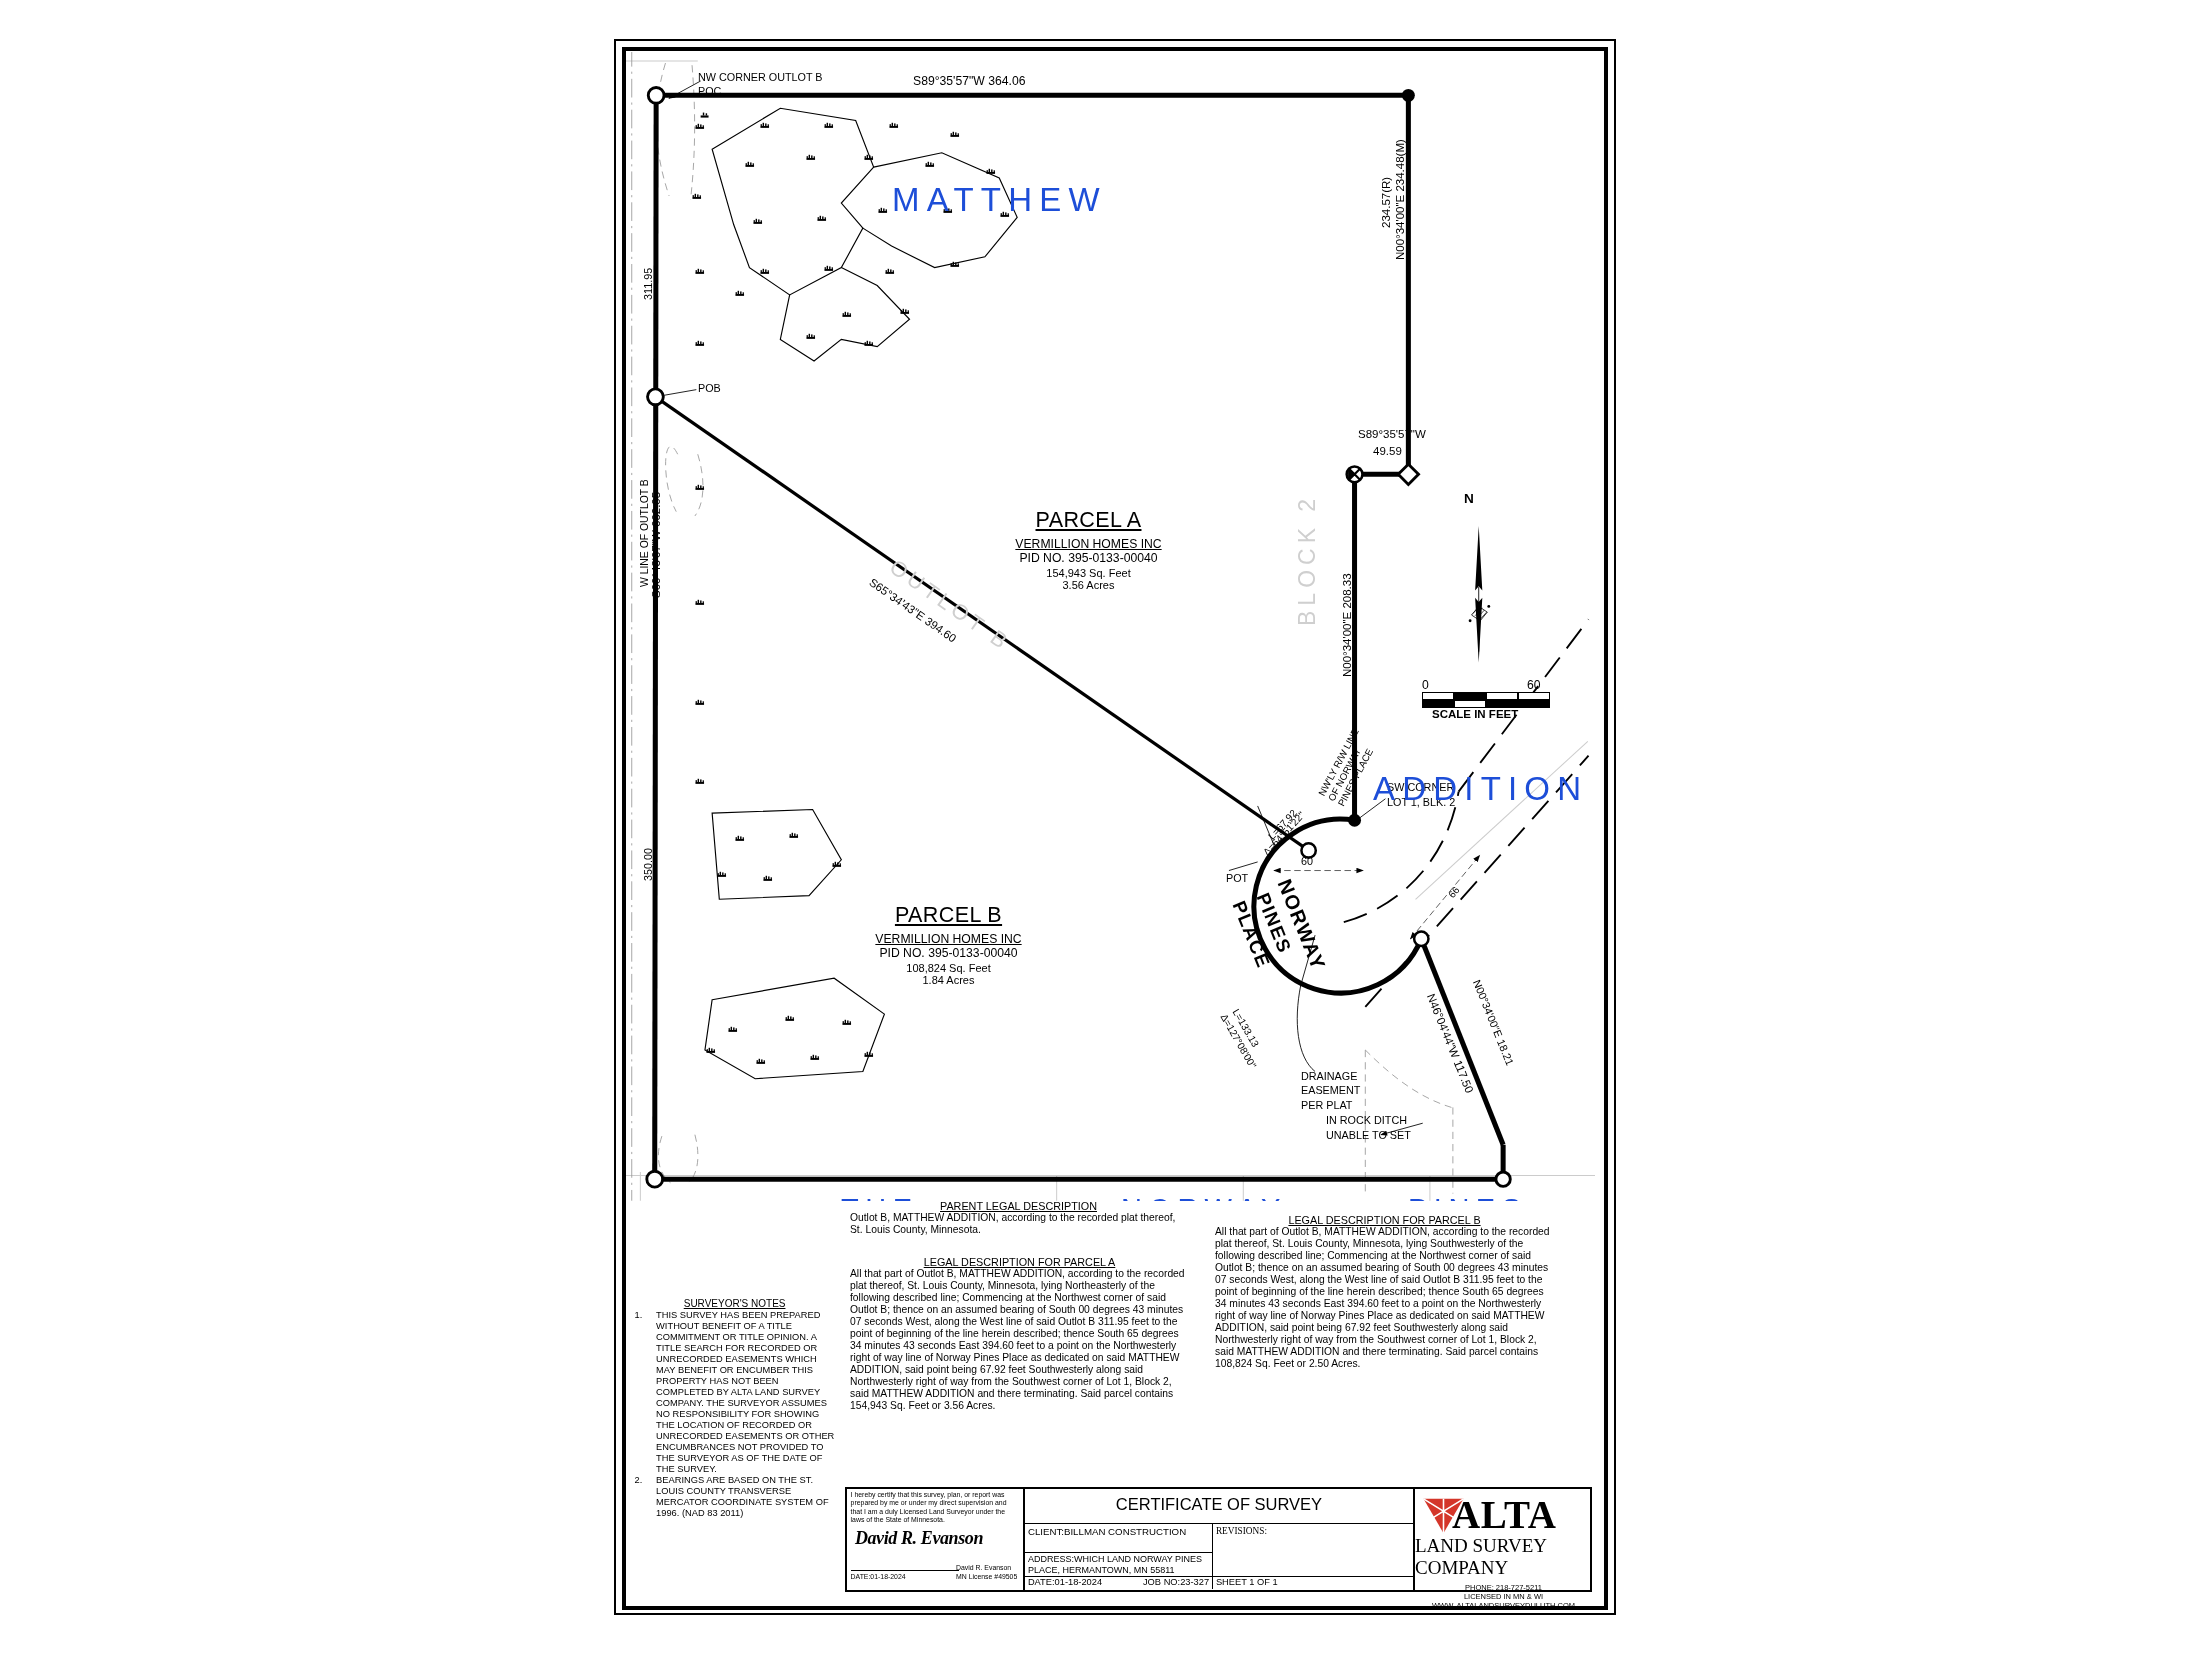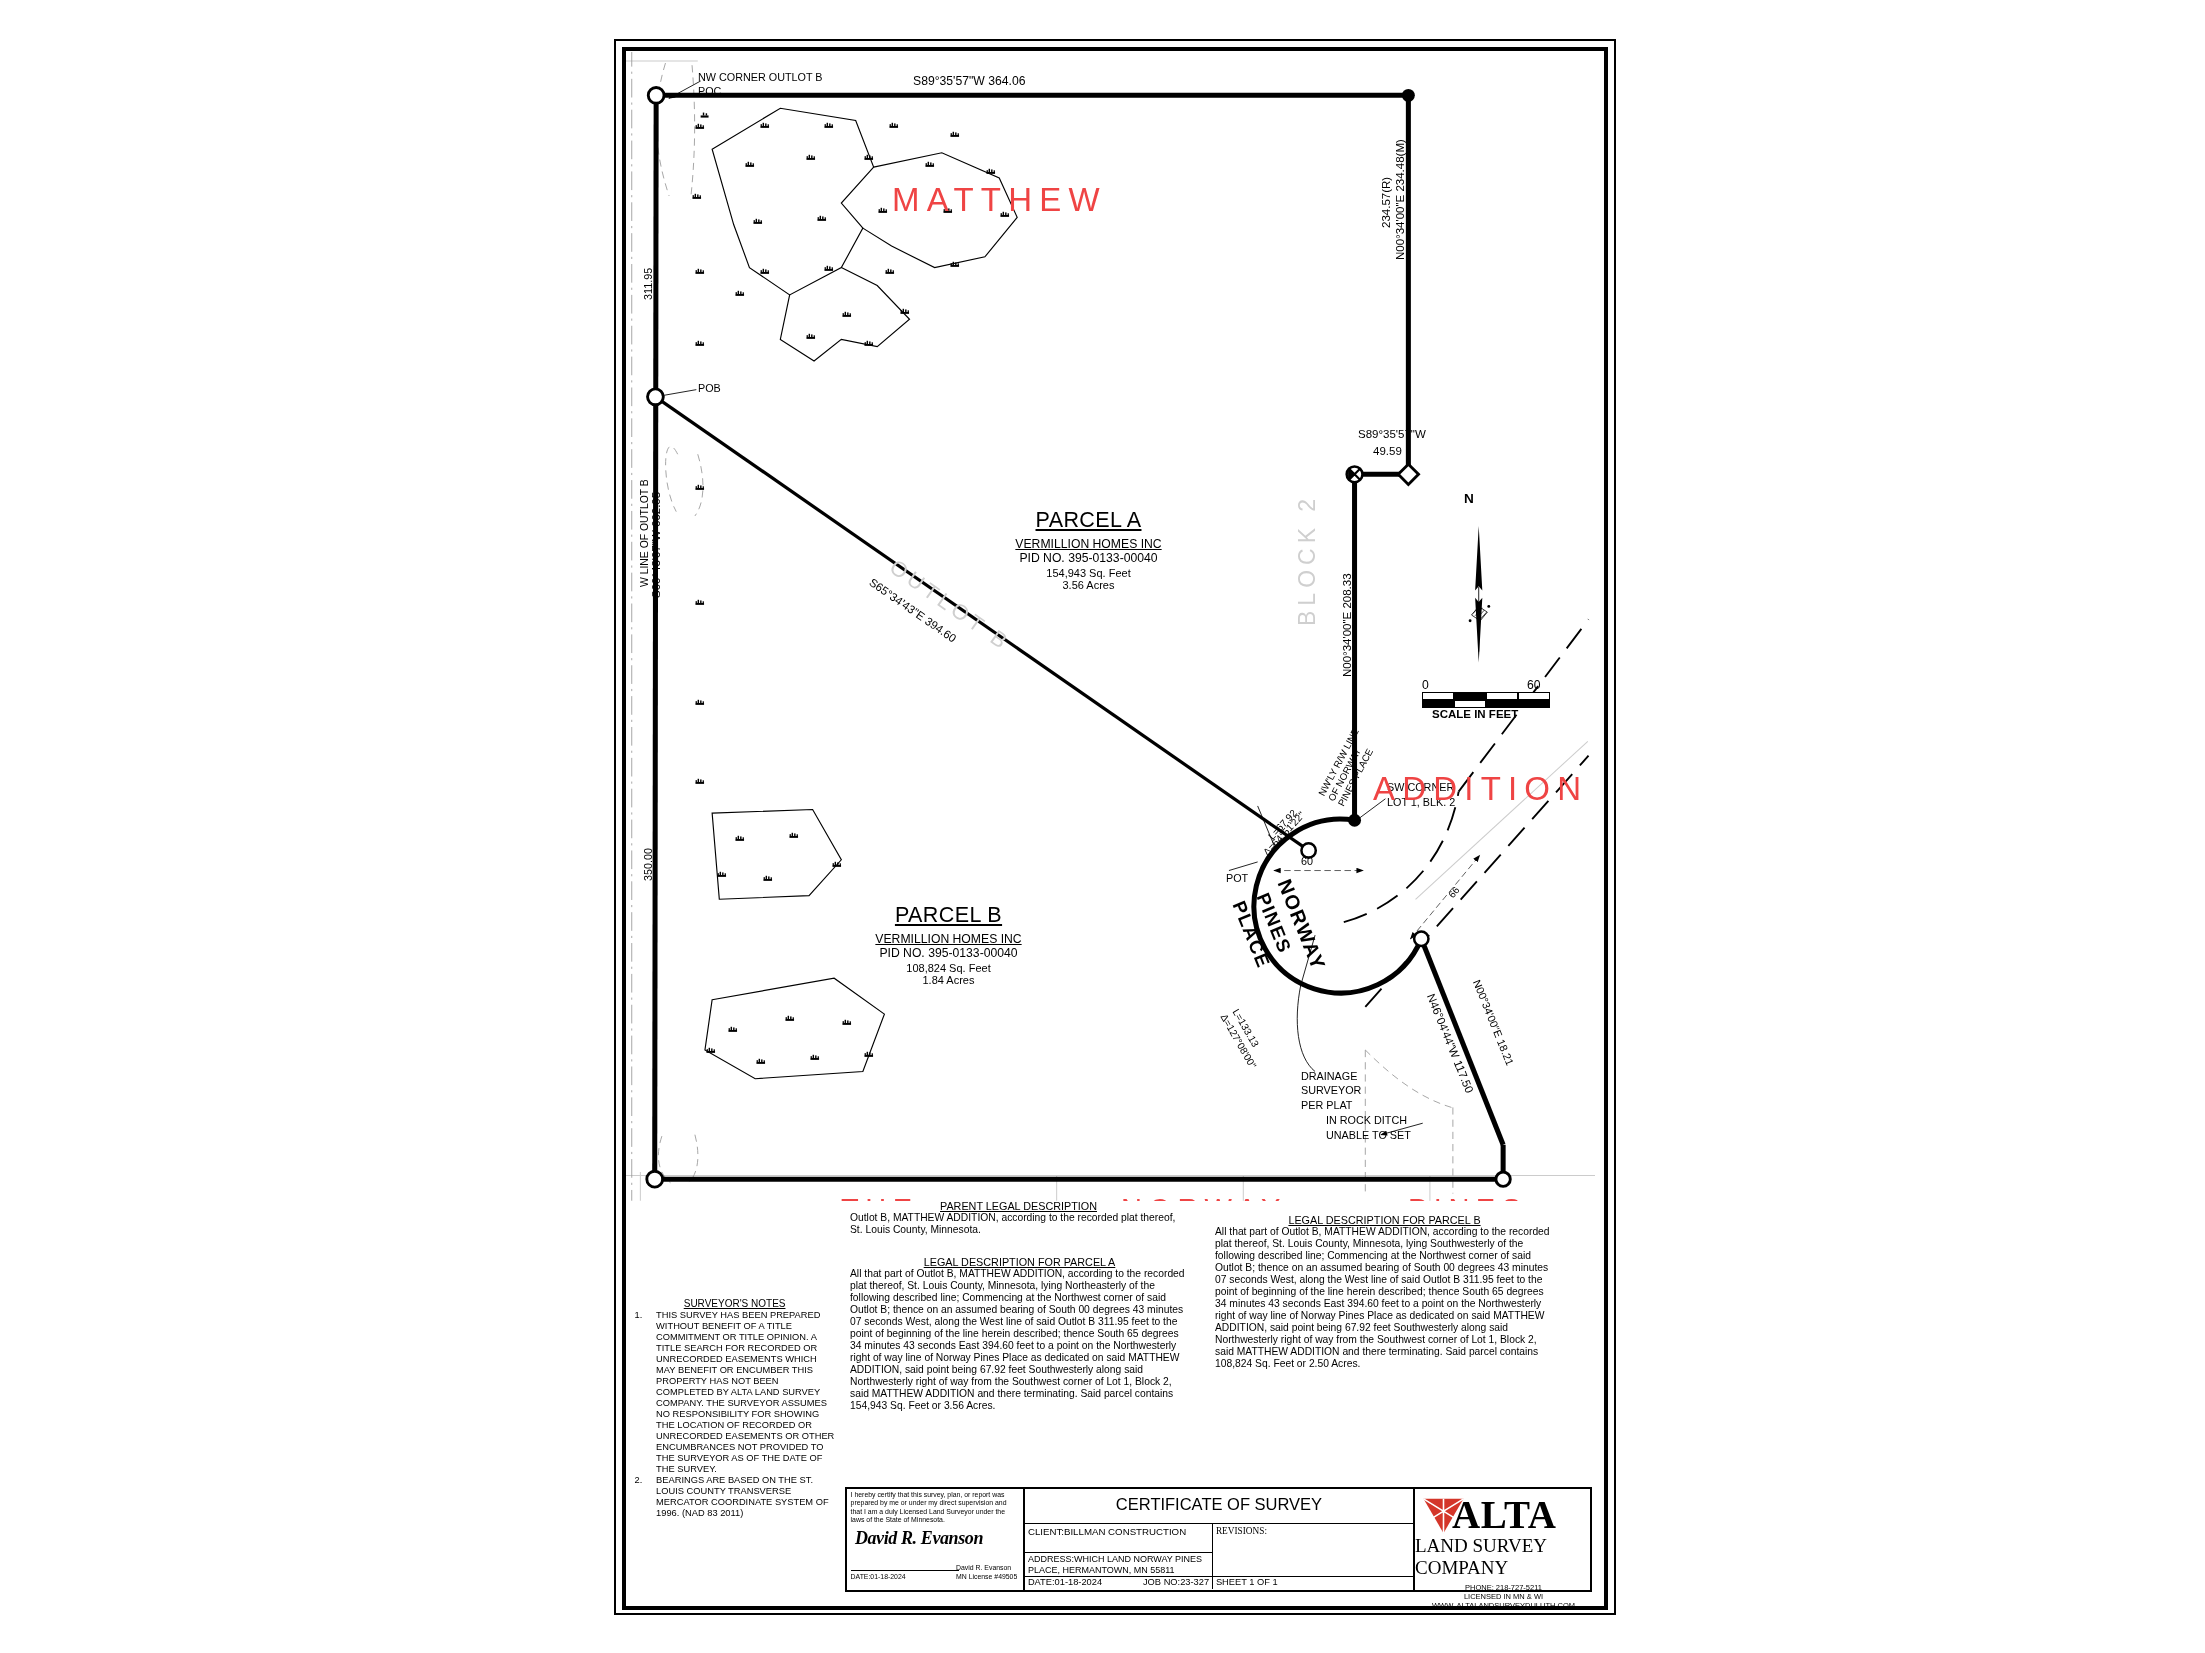--- a/index.html
+++ b/index.html
@@ -9,21 +9,21 @@
   
   .frame-outer{position:absolute;left:614px;top:39px;width:998px;height:1572px;border:2.2px solid #000;background:#fff;}
   .frame-inner{position:absolute;left:622px;top:47px;width:978px;height:1555px;border:4.3px solid #000;background:#fff;}
 
   .map{position:absolute;left:626px;top:52px;width:969px;height:1149px;overflow:hidden;}
   .lower{position:absolute;left:626px;top:1200px;width:969px;height:398px;}
 
   
   .t{position:absolute;white-space:nowrap;font-family:"Liberation Sans",sans-serif;}
 
-  .ghost{color:#ef4444;}
+  .ghost{color:#1d4ed8;}
   .ghost2{color:#cfcfcf;}
 
   .rot90{transform:rotate(-90deg);transform-origin:0 0;}
 
   .scalebar{position:absolute;}
   .sb-row{display:flex;height:8px;}
   .sb-c{flex:1;border:0.7px solid #000;box-sizing:border-box;}
   .sb-b{background:#000;}
   .sb-w{background:#fff;}
 
@@ -609,21 +609,21 @@
     <div class="t" style="left:820px;top:841px;font-size:10px;transform:rotate(-50deg);transform-origin:0 0;">66</div>
 
     <div class="t" style="left:691px;top:741px;font-size:9.7px;line-height:10.8px;transform:rotate(-62deg);transform-origin:0 0;white-space:pre;">NW'LY R/W LINE
 OF NORWAY
 PINES PLACE</div>
 
     <div class="t" style="left:810px;top:940px;font-size:11.5px;transform:rotate(68deg);transform-origin:0 0;">N46°04'44"W  117.50</div>
     <div class="t" style="left:856px;top:926px;font-size:10.8px;transform:rotate(68deg);transform-origin:0 0;">N00°34'00"E  18.21</div>
 
     <div class="t" style="left:675px;top:1018px;font-size:10.8px;">DRAINAGE</div>
-    <div class="t" style="left:675px;top:1032px;font-size:10.8px;">SURVEYOR</div>
+    <div class="t" style="left:675px;top:1032px;font-size:10.8px;">EASEMENT</div>
     <div class="t" style="left:675px;top:1047px;font-size:10.8px;">PER PLAT</div>
 
     <div class="t" style="left:700px;top:1062px;font-size:10.8px;">IN ROCK DITCH</div>
     <div class="t" style="left:700px;top:1077px;font-size:10.8px;">UNABLE TO SET</div>
 
     <div class="t" style="left:668px;top:824px;font-size:20px;font-weight:bold;letter-spacing:1.4px;transform:rotate(68deg);transform-origin:0 0;">NORWAY</div>
     <div class="t" style="left:646px;top:838px;font-size:18.7px;font-weight:bold;letter-spacing:1.4px;transform:rotate(68deg);transform-origin:0 0;">PINES</div>
     <div class="t" style="left:622px;top:846px;font-size:18.7px;font-weight:bold;letter-spacing:1.4px;transform:rotate(68deg);transform-origin:0 0;">PLACE</div>
 
     <div class="t ghost" style="left:266px;top:129px;font-size:33px;letter-spacing:7.2px;">MATTHEW</div>

